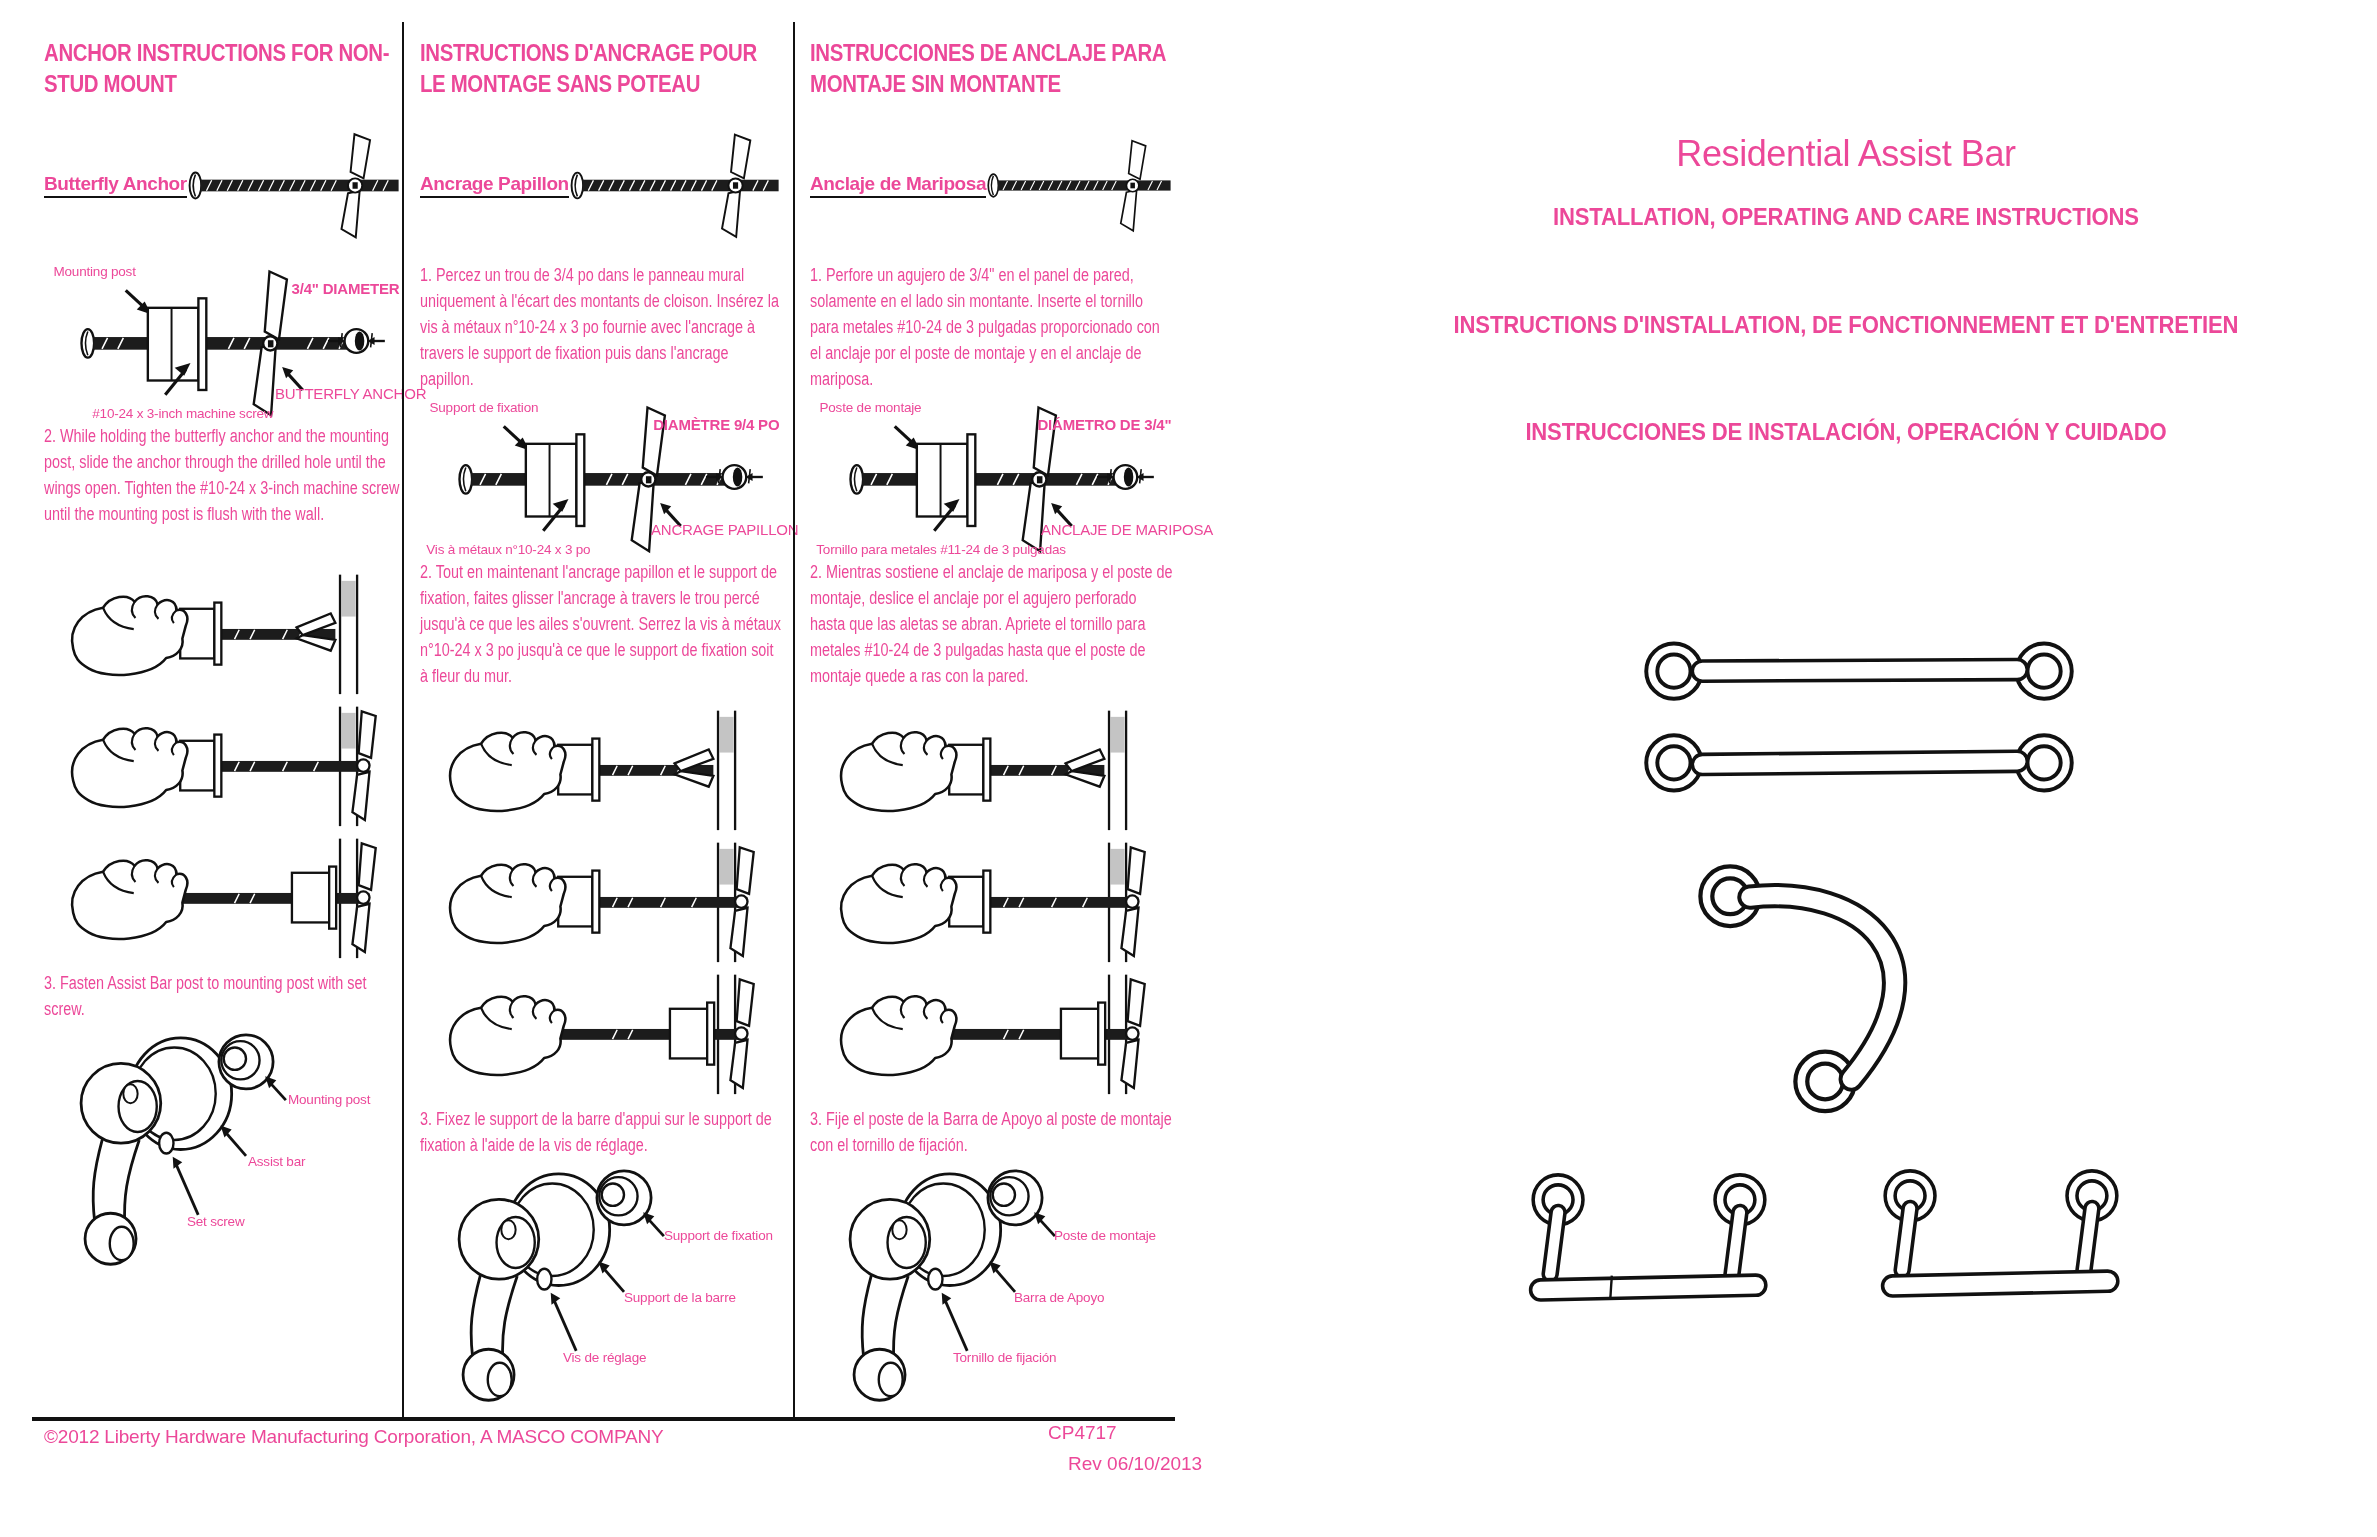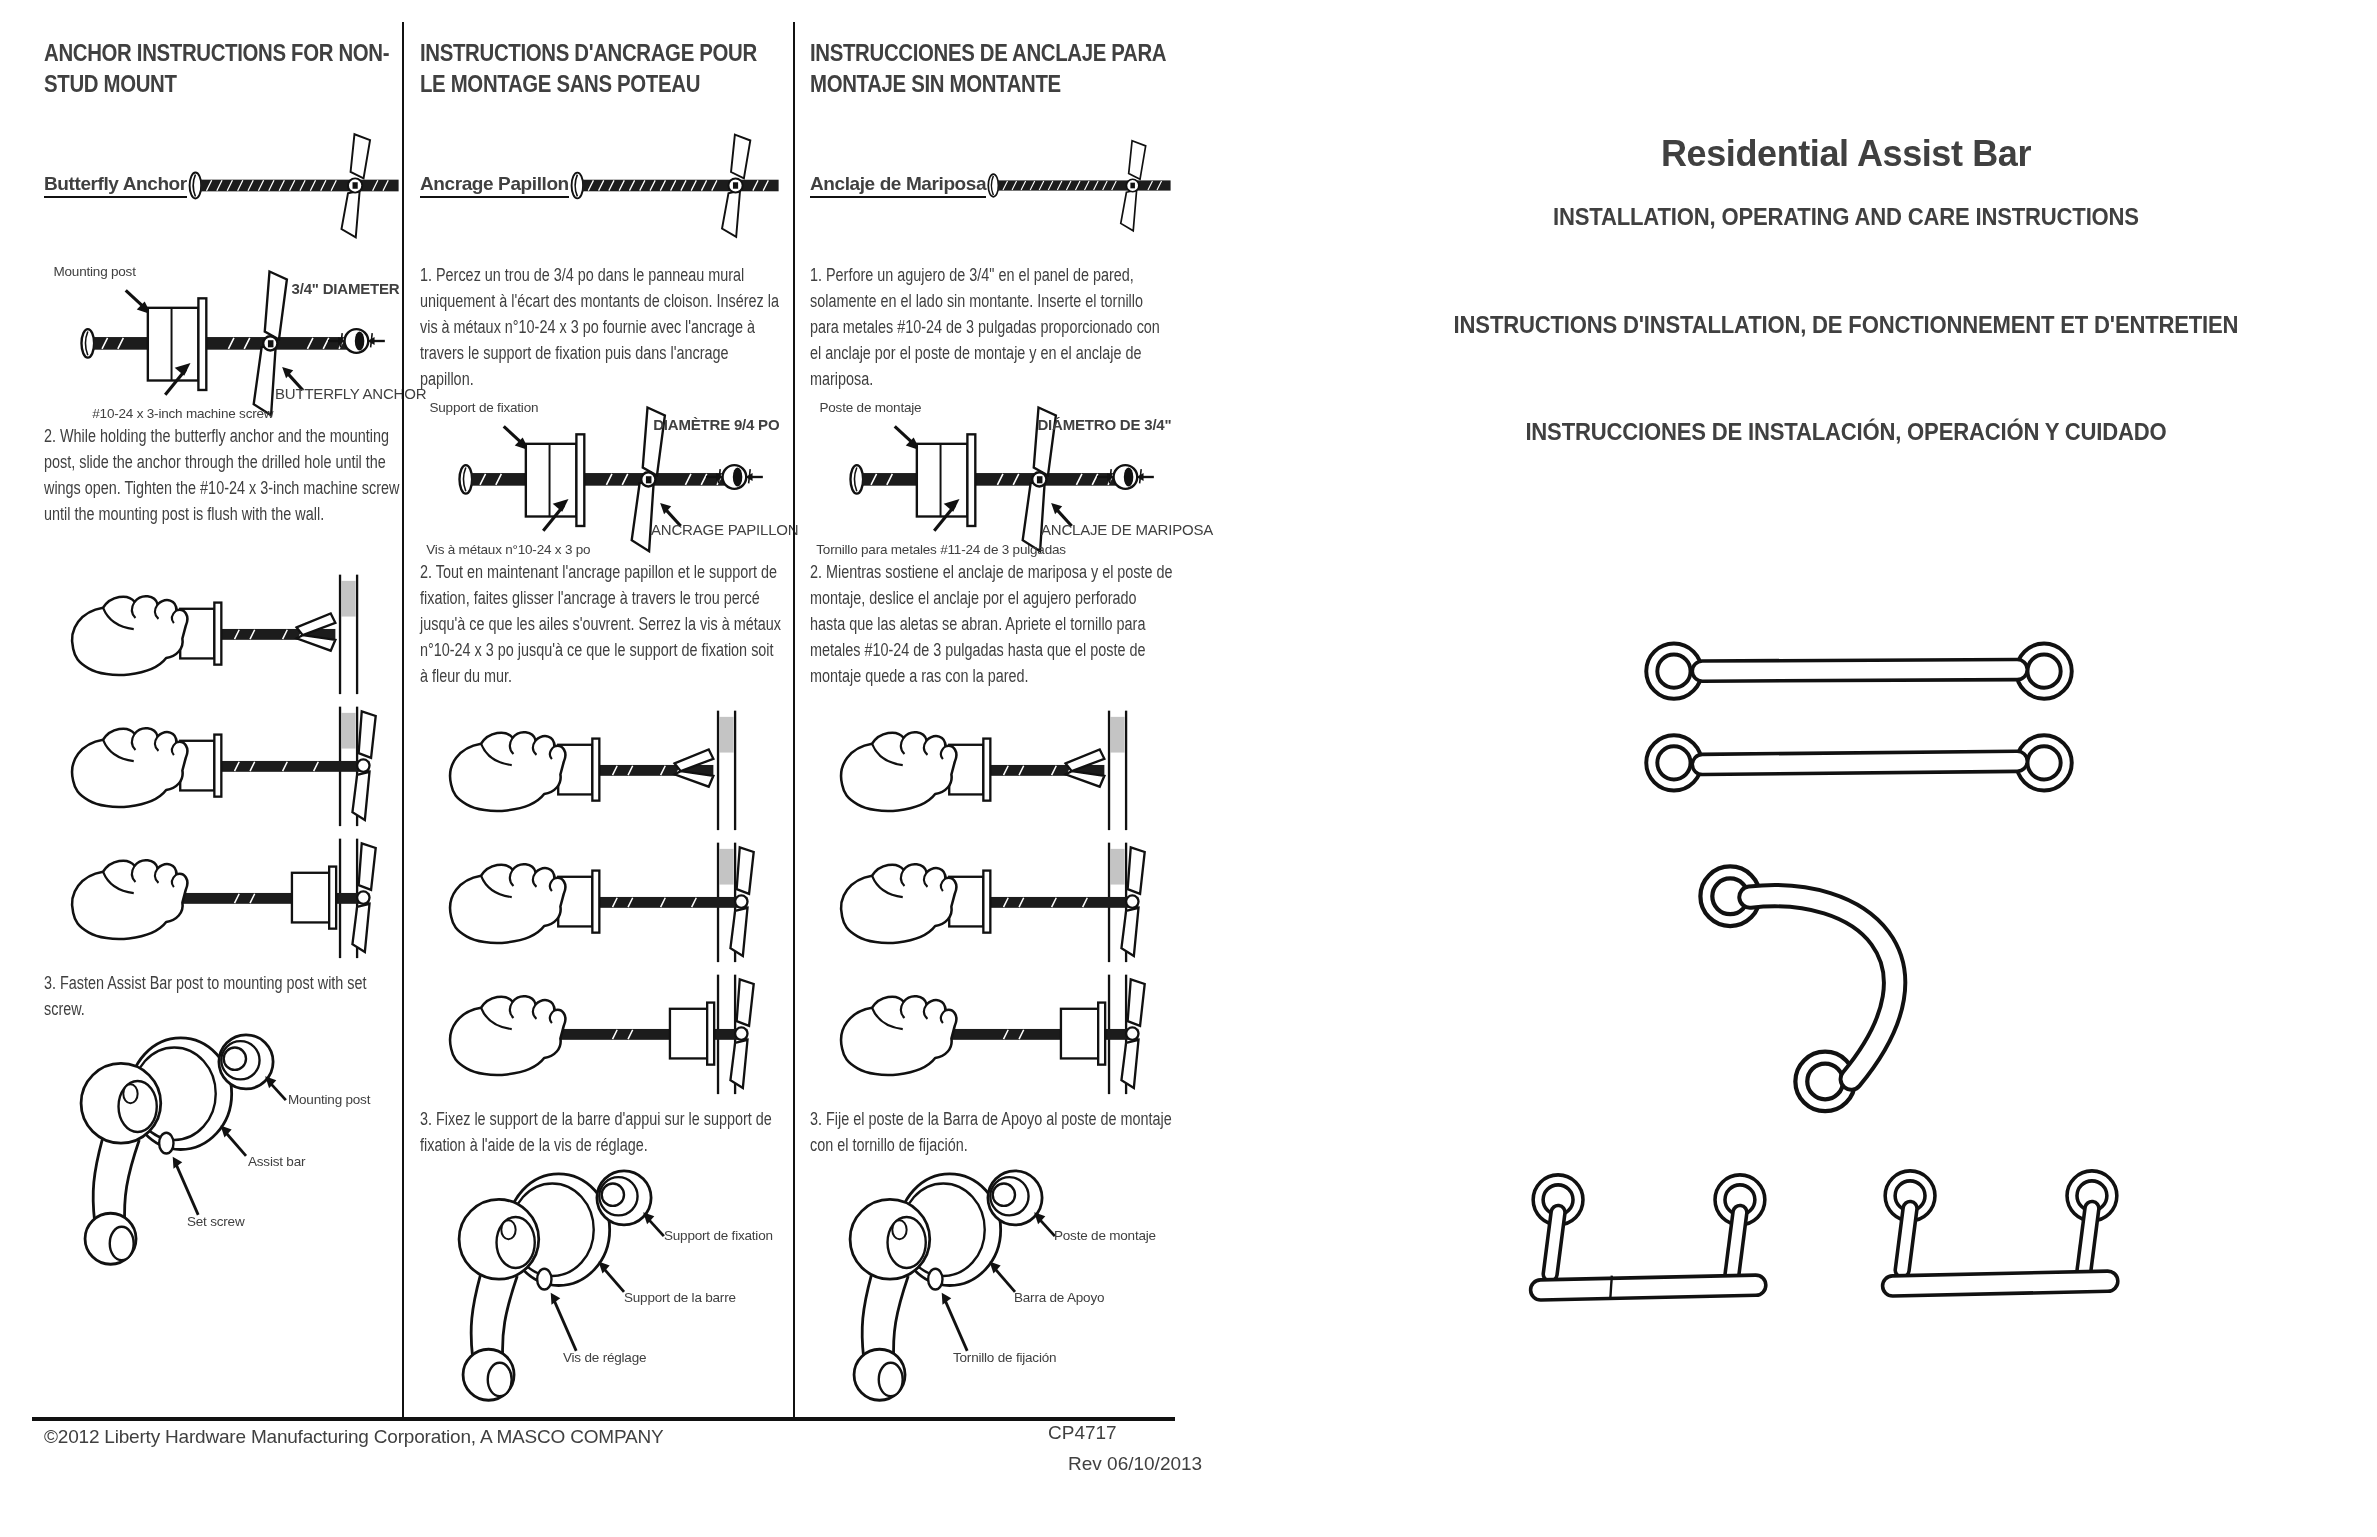--- a/index.html
+++ b/index.html
@@ -1,16 +1,16 @@
 <!DOCTYPE html>
 <html style="font-size:12.7px"><head>
 <meta charset="utf-8">
 <style>
   html,body{margin:0;padding:0;background:#fff;}
-  #page{position:relative;width:2377px;height:1537px;background:#fff;color:#404040;
+  #page{position:relative;width:2377px;height:1537px;background:#fff;color:#ec4899;
         font-family:"Liberation Sans", sans-serif;overflow:hidden;}
   .col{position:absolute;top:38px;}
   .col-header{font-size:24px;font-weight:bold;line-height:1.28;letter-spacing:-0.4px;
               transform:scaleX(.85);transform-origin:0 0;width:118%;height:76px;}
   .hero{position:relative;height:143px;display:flex;align-items:center;margin-bottom:4.8px;}
   .hero-label{font-size:19px;font-weight:bold;border-bottom:2.4px solid #111;padding-bottom:1.6px;
               letter-spacing:-0.4px;white-space:nowrap;flex:0 0 auto;}
   .hero-svg{flex:1 1 auto;height:135px;min-width:0;}
   .step{position:relative;}
   .cond{transform:scaleX(.8);transform-origin:0 0;width:125%;font-size:18px;line-height:26px;letter-spacing:0;}
@@ -23,21 +23,21 @@
   .hands{height:400px;}
   .hand-row{display:block;width:100%;height:128px;margin-bottom:4px;}
   .diagram2{position:relative;height:247px;}
   .diagram2 svg{position:absolute;inset:0;width:100%;height:100%;}
   .vdivider{position:absolute;top:22px;width:2.4px;height:1395px;background:#111;}
   .hrule{position:absolute;left:32px;top:1417px;width:1143px;height:4px;background:#111;}
   .footer-copy{position:absolute;left:44px;top:1426px;font-size:19px;letter-spacing:-0.2px;}
   .footer-pn{position:absolute;left:1048px;top:1422px;font-size:19px;}
   .footer-rev{position:absolute;left:1048px;top:1453px;font-size:19px;margin-left:20px;}
   .rt{position:absolute;left:1331px;width:1030px;text-align:center;white-space:nowrap;}
-  .rt-big{font-size:36px;font-weight:bold;letter-spacing:-0.4px;}
+  .rt-big{font-size:36px;font-weight:normal;letter-spacing:-0.4px;}
   .rt-sub{font-size:24px;font-weight:bold;transform:scaleX(.92);transform-origin:50% 0;letter-spacing:-0.2px;}
   .ill{position:absolute;}
   svg .ln{stroke:#111;fill:none;}
   svg .wh{fill:#fff;stroke:#111;}
 </style>
 </head>
 <body>
 
 <div id="page">
 

